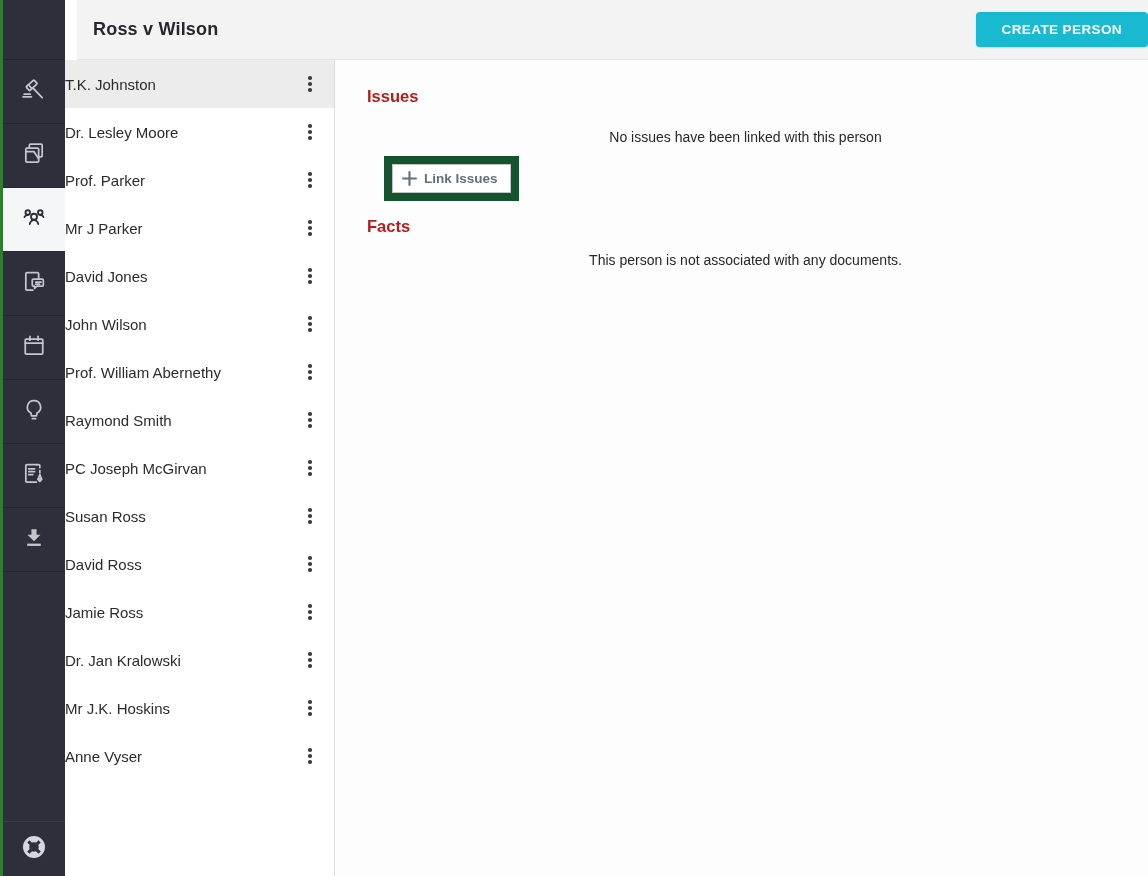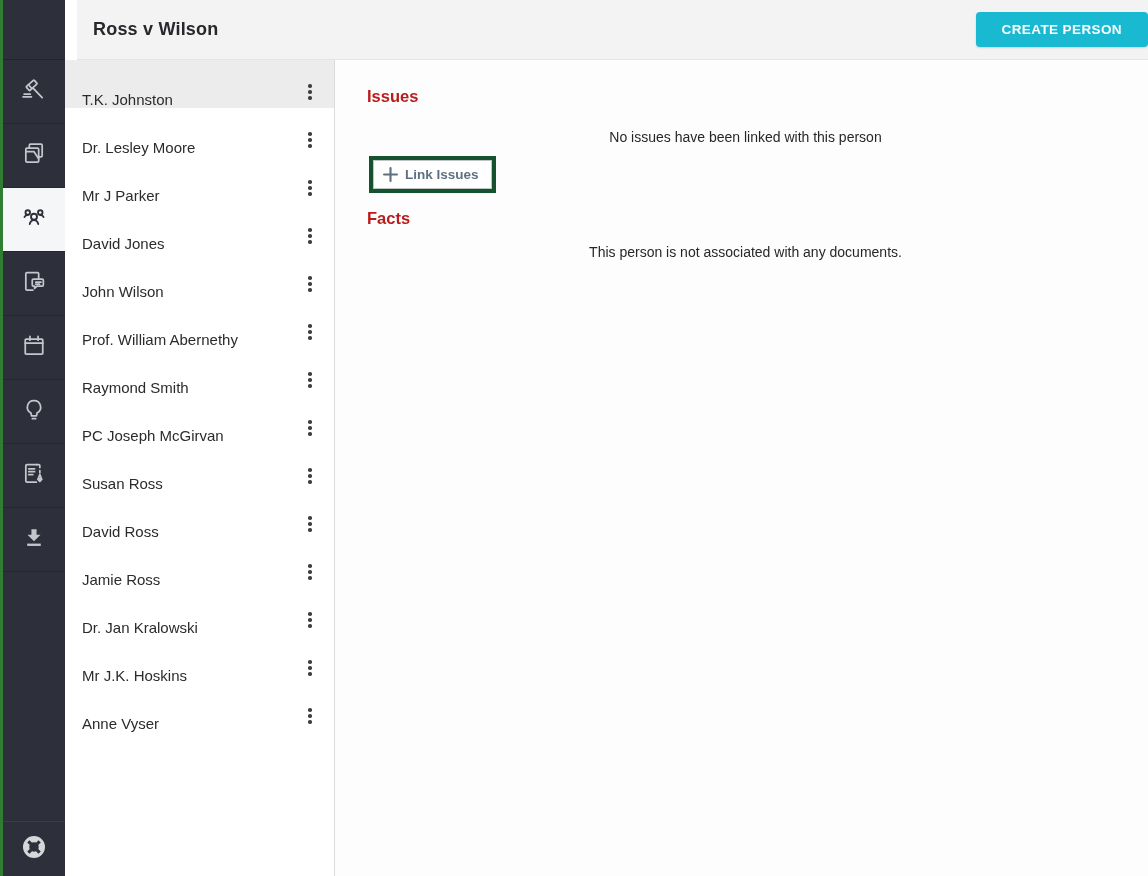--- a/index.html
+++ b/index.html
@@ -39,36 +39,36 @@
     font-family:"Liberation Sans", sans-serif; font-size:13.5px; font-weight:700;
     letter-spacing:.4px; padding:10px 26px; cursor:pointer; box-shadow:0 1px 2px rgba(0,0,0,.15);
   }
 
   
   .content-row { position:absolute; left:65px; top:60px; width:1083px; height:816px; display:flex; }
 
   
   .people-panel { width:270px; height:816px; background:#fff; border-right:1px solid #dcdcdc; overflow:hidden; }
   .person-row {
-    height:48px; display:flex; align-items:flex-end; padding:0 10px 0 17px; cursor:pointer;
+    height:48px; display:flex; align-items:center; padding:0 10px 0 0; cursor:pointer;
   }
   .person-row.selected { background:#ececec; }
   .person-name { font-size:15px; color:#2b2b2b; flex:1; white-space:nowrap; }
   .kebab {
     width:28px; height:32px; display:flex; flex-direction:column; align-items:center;
     justify-content:center; gap:2.5px; background:none; border:none; cursor:pointer;
   }
   .kebab i { width:3.5px; height:3.5px; border-radius:50%; background:#3f3f3f; display:block; }
 
   
   .main-pane { flex:1; background:#fdfdfd; padding:27px 24px 0 32px; }
   .section-heading { font-size:16.5px; font-weight:700; color:#b91c1c; }
   .empty-text { font-size:14px; color:#272727; margin-top:23px;text-align:center; }
   .annotation-box {
-    display:inline-block; border:4px solid #14532d; margin-top:11px; margin-left:2px;
+    display:inline-block; border:8px solid #14532d; margin-top:11px; margin-left:17px;
   }
   .link-issues-btn {
     display:flex; align-items:center; gap:7px; background:#fff;
     border:1px solid #bfc4c9; padding:6px 12px 6px 9px; cursor:pointer;
     font-family:"Liberation Sans", sans-serif; font-size:13.5px; font-weight:600; color:#5f7181;
   }
   .link-issues-btn svg { stroke:#5f7181; stroke-width:2; stroke-linecap:round; }
   .facts-heading { margin-top:16px; }
   .facts-text { margin-top:16px; }
 </style>
@@ -213,20 +213,30 @@
           <span class="person-name">Dr. Lesley Moore</span>
           <button class="kebab" aria-label="menu">
             <span style="display:flex;flex-direction:column;gap:2.5px;align-items:center;">
               <i></i>
               <i></i>
               <i></i>
             </span>
           </button>
         </div>
 
+        <div class="person-row">
+          <span class="person-name">Prof. Parker</span>
+          <button class="kebab" aria-label="menu">
+            <span style="display:flex;flex-direction:column;gap:2.5px;align-items:center;">
+              <i></i>
+              <i></i>
+              <i></i>
+            </span>
+          </button>
+        </div>
 
         <div class="person-row">
           <span class="person-name">Mr J Parker</span>
           <button class="kebab" aria-label="menu">
             <span style="display:flex;flex-direction:column;gap:2.5px;align-items:center;">
               <i></i>
               <i></i>
               <i></i>
             </span>
           </button>

